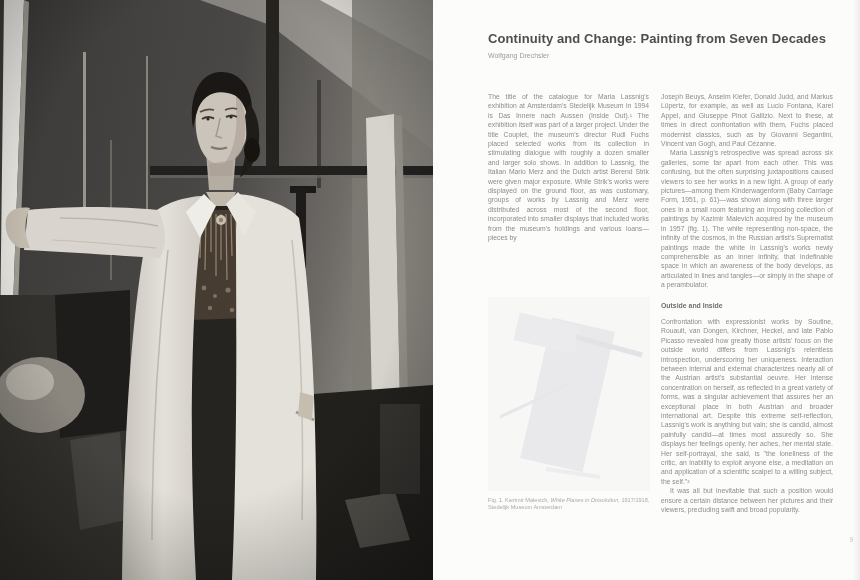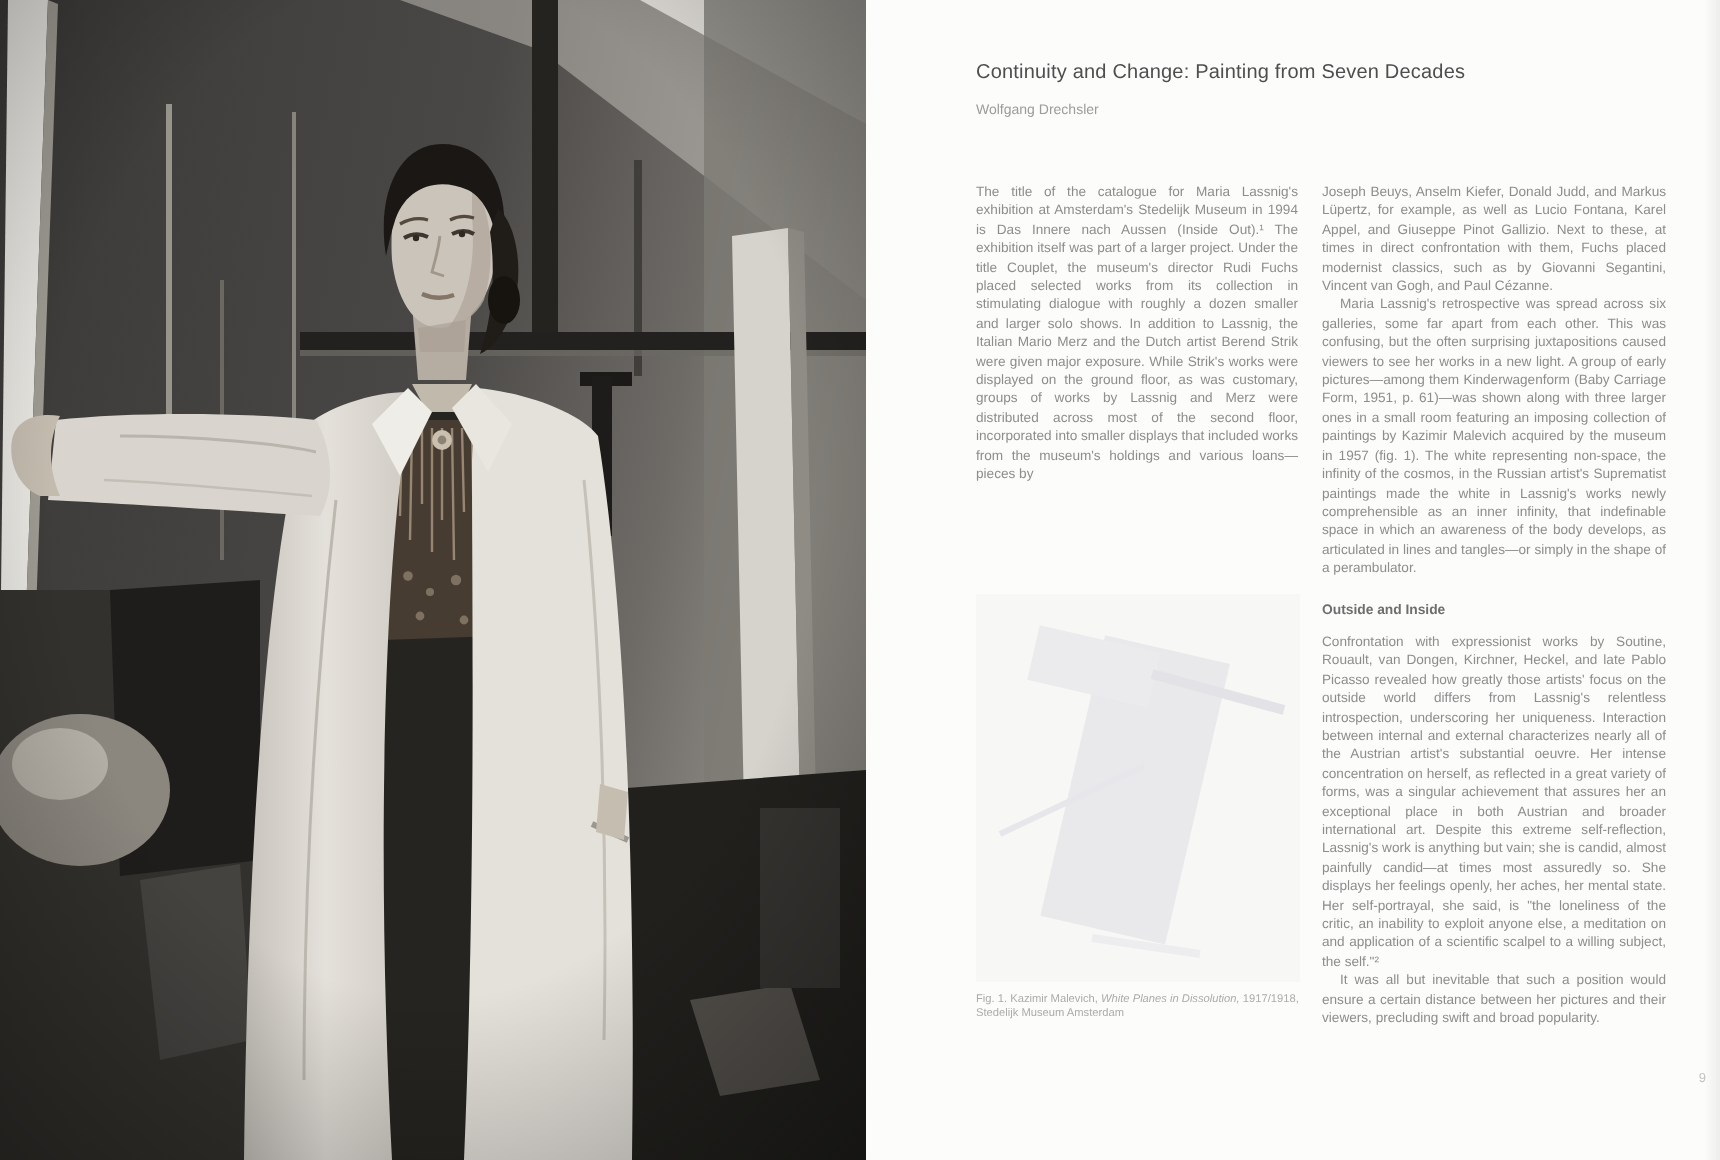--- a/index.html
+++ b/index.html
@@ -14,21 +14,21 @@
   
   .gutter { position:absolute; left:433px; top:0; width:30px; height:580px;
             background:linear-gradient(to right, rgba(40,40,38,0.38), rgba(40,40,38,0.10) 40%, rgba(40,40,38,0) 100%); }
 
   
   .text-page { position:absolute; left:433px; top:0; width:427px; height:580px; background:#fcfcfb; }
   .page-right-edge { position:absolute; right:0; top:0; width:8px; height:580px;
             background:linear-gradient(to right, rgba(0,0,0,0) , rgba(0,0,0,0.06)); }
 
   .title { position:absolute; left:55px; top:31px; width:340px;
-           font-size:10px; font-weight:normal; color:#4e4e4e; letter-spacing:0.1px; }
+           font-size:13px; font-weight:bold; color:#4e4e4e; letter-spacing:0.1px; }
   .author { position:absolute; left:55px; top:52px; width:200px;
             font-size:7px; color:#9c9c9c; }
 
   .col { position:absolute; top:92px; font-size:6.8px; line-height:9.4px;
          color:#8d8d8d; text-align:justify; }
   .col p { margin:0; }
   .col p + p { margin-top:0px; }
   .col .indent { text-indent:9px; }
   .col1 { left:55px;  width:161px; }
   .col2 { left:228px; width:172px; }

